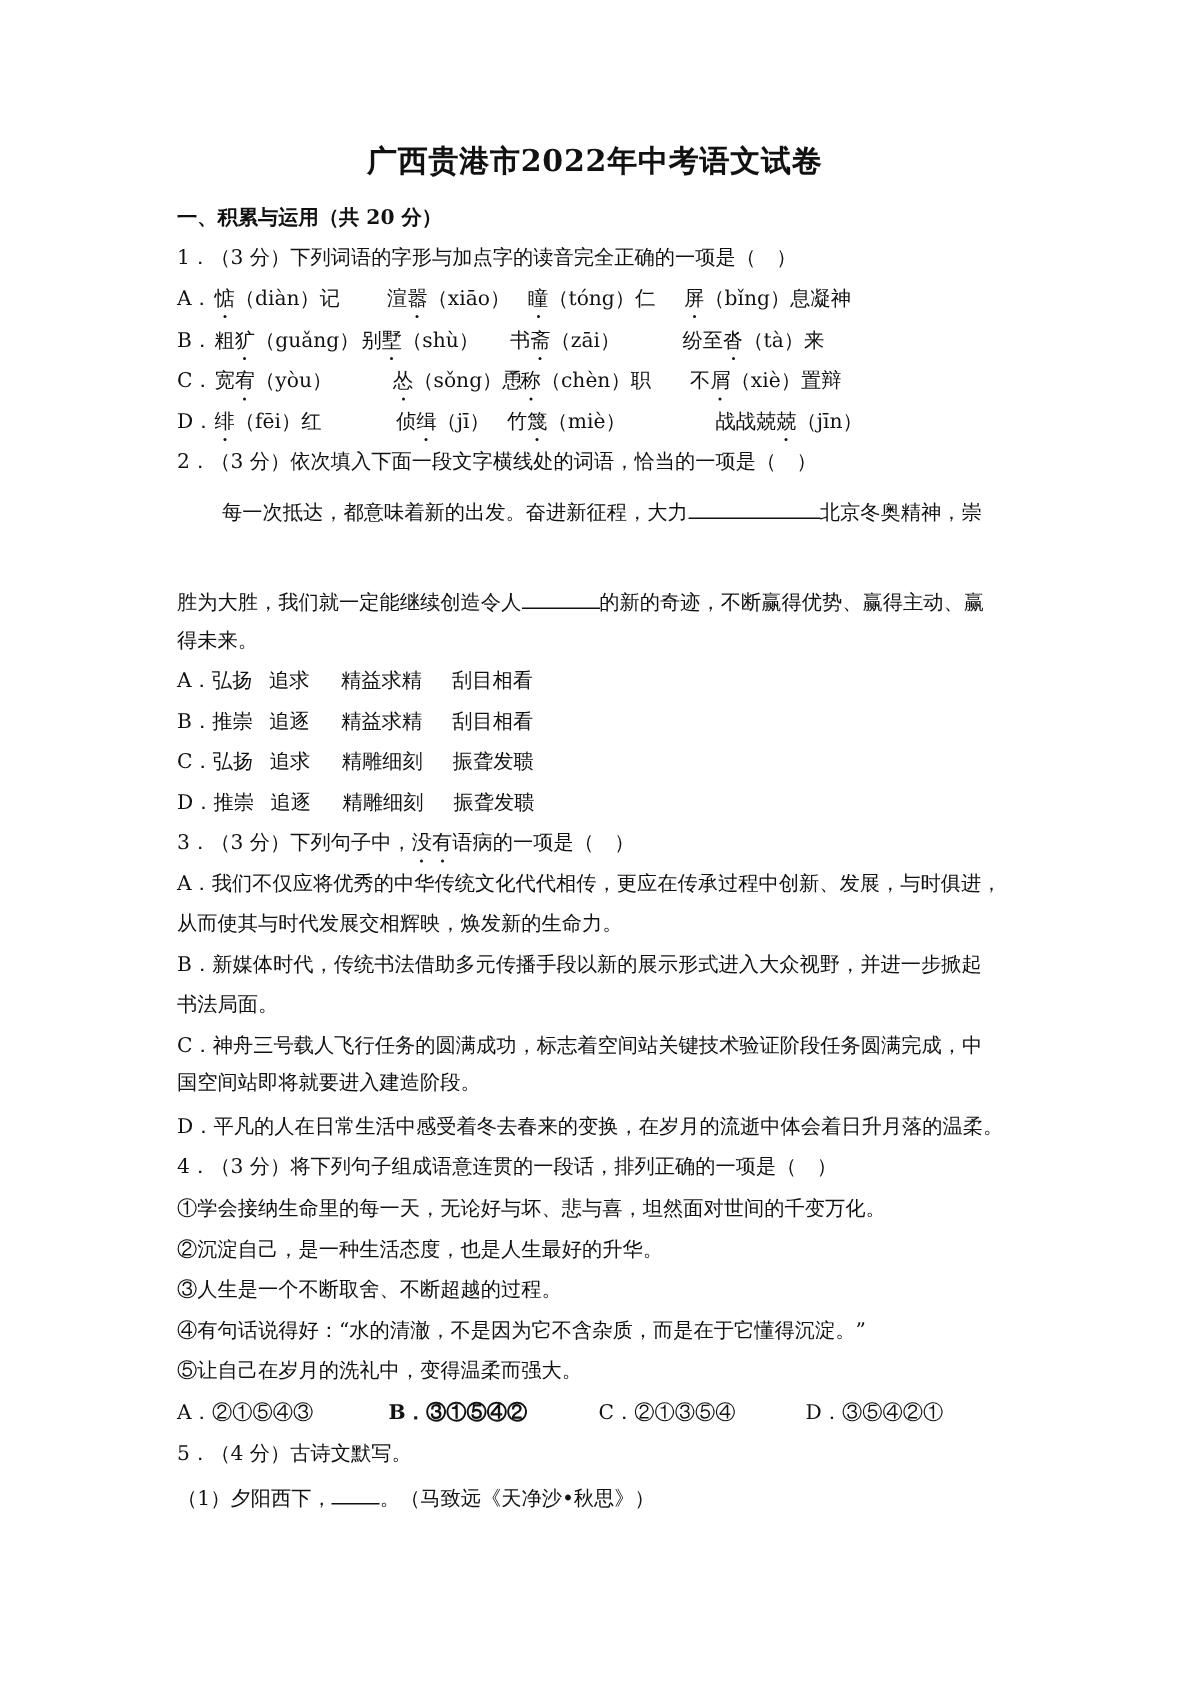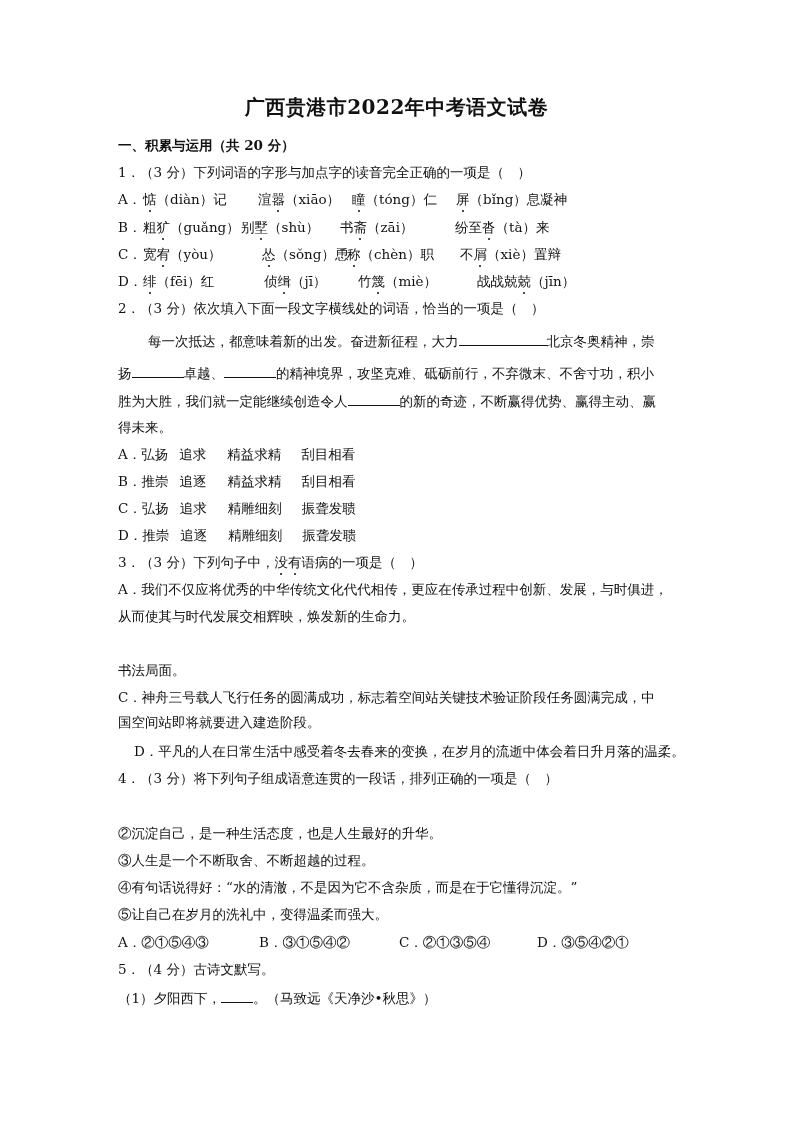--- a/index.html
+++ b/index.html
@@ -51,31 +51,28 @@
     <div class="col line" style="top:245px; left:143px;"><span>宽</span><span class="dot">宥</span><span>（yòu）</span></div>
     <div class="col line" style="top:245px; left:262px;"><span></span><span class="dot">怂</span><span>（sǒng）恿</span></div>
     <div class="col line" style="top:245px; left:347px;"><span></span><span class="dot">称</span><span>（chèn）职</span></div>
     <div class="col line" style="top:245px; left:460px;"><span>不</span><span class="dot">屑</span><span>（xiè）置辩</span></div>
 
     <div class="line" style="top:272px; left:118px;">
       <span>D．</span>
     </div>
     <div class="col line" style="top:272px; left:143px;"><span></span><span class="dot">绯</span><span>（fēi）红</span></div>
     <div class="col line" style="top:272px; left:264px;"><span>侦</span><span class="dot">缉</span><span>（jī）</span></div>
-    <div class="col line" style="top:272px; left:358px;"><span>竹</span><span class="dot">篾</span><span>（miè）</span></div>
+    <div class="col line" style="top:272px; left:338px;"><span>竹</span><span class="dot">篾</span><span>（miè）</span></div>
     <div class="col line" style="top:272px; left:477px;"><span>战战兢</span><span class="dot">兢</span><span>（jīn）</span></div>
   </div>
 
   <div class="line" style="top:299px;">2．（3 分）依次填入下面一段文字横线处的词语，恰当的一项是（　）</div>
 
   <div class="line" style="top:331px; left:148px;text-align:center;">
     <span>每一次抵达，都意味着新的出发。奋进新征程，大力</span><span class="blank" style="width:88px;"></span><span>北京冬奥精神，崇</span>
-  </div>
-  <div class="line" style="top:363px;">
-    <span>扬</span><span class="blank" style="width:52px;"></span><span>卓越、</span><span class="blank" style="width:52px;"></span><span>的精神境界，攻坚克难、砥砺前行，不弃微末、不舍寸功，积小</span>
   </div>
   <div class="line" style="top:391px;">
     <span>胜为大胜，我们就一定能继续创造令人</span><span class="blank" style="width:52px;"></span><span>的新的奇迹，不断赢得优势、赢得主动、赢</span>
   </div>
   <div class="line" style="top:418px;">得未来。</div>
 
   <div>
     <div class="line" style="top:445px;">
       <span>A．</span><span class="col" style="position:static; display:inline-block; width:38px;">弘扬</span><span style="display:inline-block; width:48px;">追求</span><span style="display:inline-block; width:74px;">精益求精</span><span>刮目相看</span>
     </div>
@@ -88,34 +85,36 @@
     <div class="line" style="top:526px;">
       <span>D．</span><span style="display:inline-block; width:38px;">推崇</span><span style="display:inline-block; width:48px;">追逐</span><span style="display:inline-block; width:74px;">精雕细刻</span><span>振聋发聩</span>
     </div>
   </div>
 
   <div class="line" style="top:553px;">
     <span>3．（3 分）下列句子中，</span><span class="dot">没</span><span class="dot">有</span><span>语病的一项是（　）</span>
   </div>
   <div class="line" style="top:580px;">A．我们不仅应将优秀的中华传统文化代代相传，更应在传承过程中创新、发展，与时俱进，</div>
   <div class="line" style="top:607px;">从而使其与时代发展交相辉映，焕发新的生命力。</div>
+  <div class="line" style="top:634px;">B．新媒体时代，传统书法借助多元传播手段以新的展示形式进入大众视野，并进一步掀起</div>
   <div class="line" style="top:661px;">书法局面。</div>
   <div class="line" style="top:688px;">C．神舟三号载人飞行任务的圆满成功，标志着空间站关键技术验证阶段任务圆满完成，中</div>
   <div class="line" style="top:715px;font-family:Liberation Mono, monospace;">国空间站即将就要进入建造阶段。</div>
-  <div class="line" style="top:742px;margin-left:16px;">D．平凡的人在日常生活中感受着冬去春来的变换，在岁月的流逝中体会着日升月落的温柔。</div>
+  <div class="line" style="top:742px;">D．平凡的人在日常生活中感受着冬去春来的变换，在岁月的流逝中体会着日升月落的温柔。</div>
 
   <div class="line" style="top:769px;">4．（3 分）将下列句子组成语意连贯的一段话，排列正确的一项是（　）</div>
+  <div class="line" style="top:797px;">①学会接纳生命里的每一天，无论好与坏、悲与喜，坦然面对世间的千变万化。</div>
   <div class="line" style="top:824px;">②沉淀自己，是一种生活态度，也是人生最好的升华。</div>
   <div class="line" style="top:851px;">③人生是一个不断取舍、不断超越的过程。</div>
   <div class="line" style="top:878px;">④有句话说得好：“水的清澈，不是因为它不含杂质，而是在于它懂得沉淀。”</div>
   <div class="line" style="top:905px;">⑤让自己在岁月的洗礼中，变得温柔而强大。</div>
 
   <div>
     <div class="col line" style="top:933px; left:118px;"><span>A．</span><span>②①⑤④③</span></div>
-    <div class="col line" style="top:933px; left:259px;"><span>B．</span><span>③①⑤④②</span></div>
+    <div class="col line" style="top:933px; left:259px;font-weight:bold;"><span>B．</span><span>③①⑤④②</span></div>
     <div class="col line" style="top:933px; left:399px;"><span>C．</span><span>②①③⑤④</span></div>
     <div class="col line" style="top:933px; left:537px;"><span>D．</span><span>③⑤④②①</span></div>
   </div>
 
   <div class="line" style="top:960px;">5．（4 分）古诗文默写。</div>
   <div class="line" style="top:988px;">
     <span>（1）夕阳西下，</span><span class="blank" style="width:32px;"></span><span>。（马致远《天净沙•秋思》）</span>
   </div>
 
 </div>

